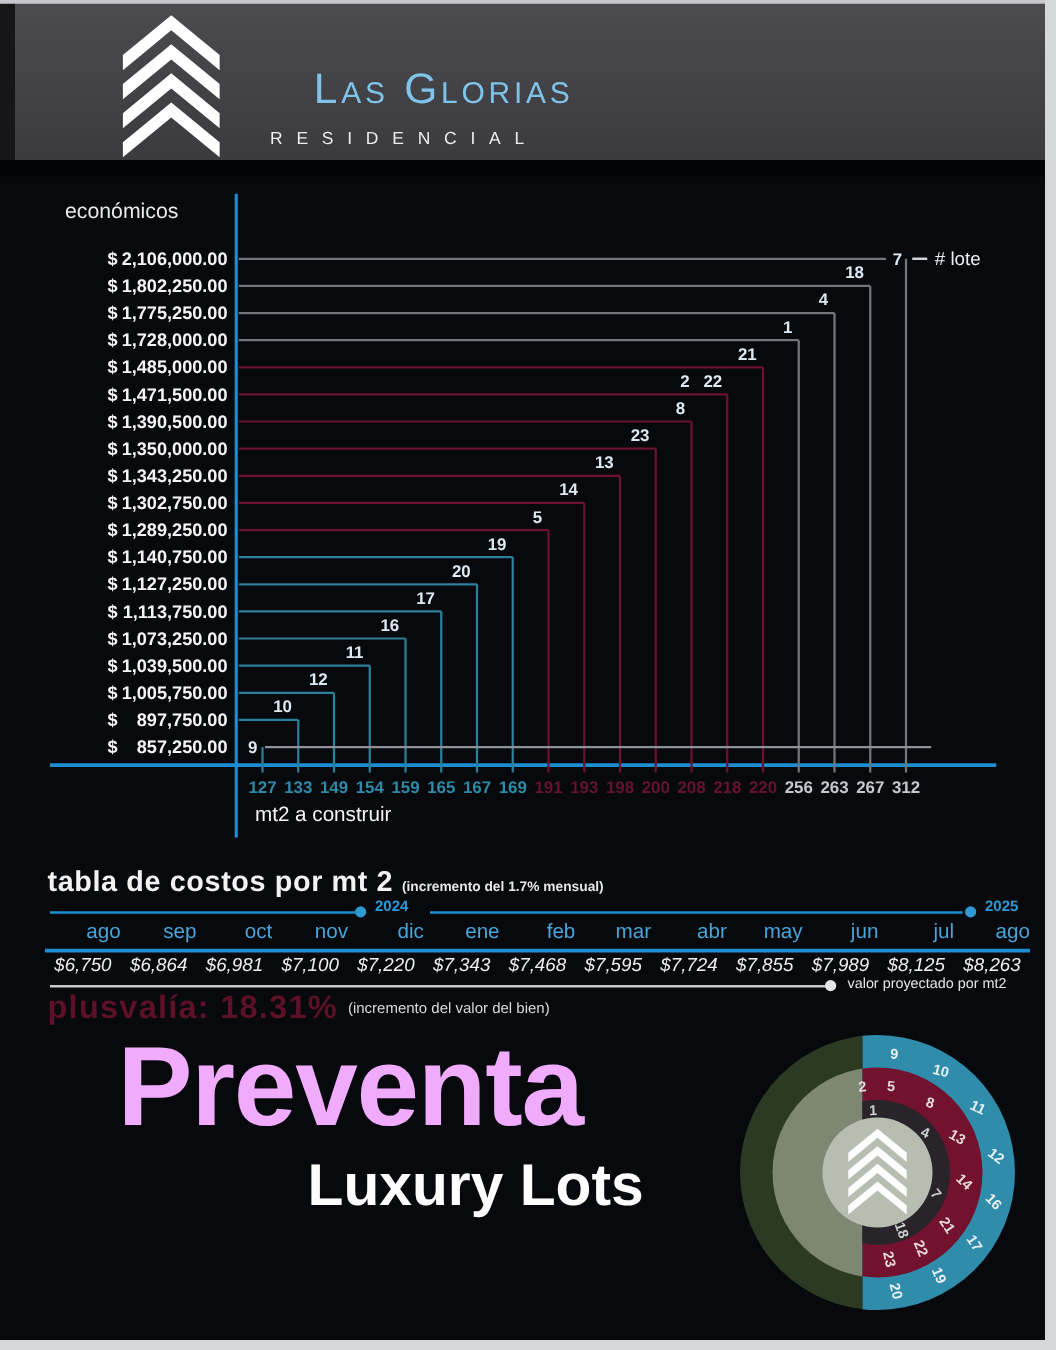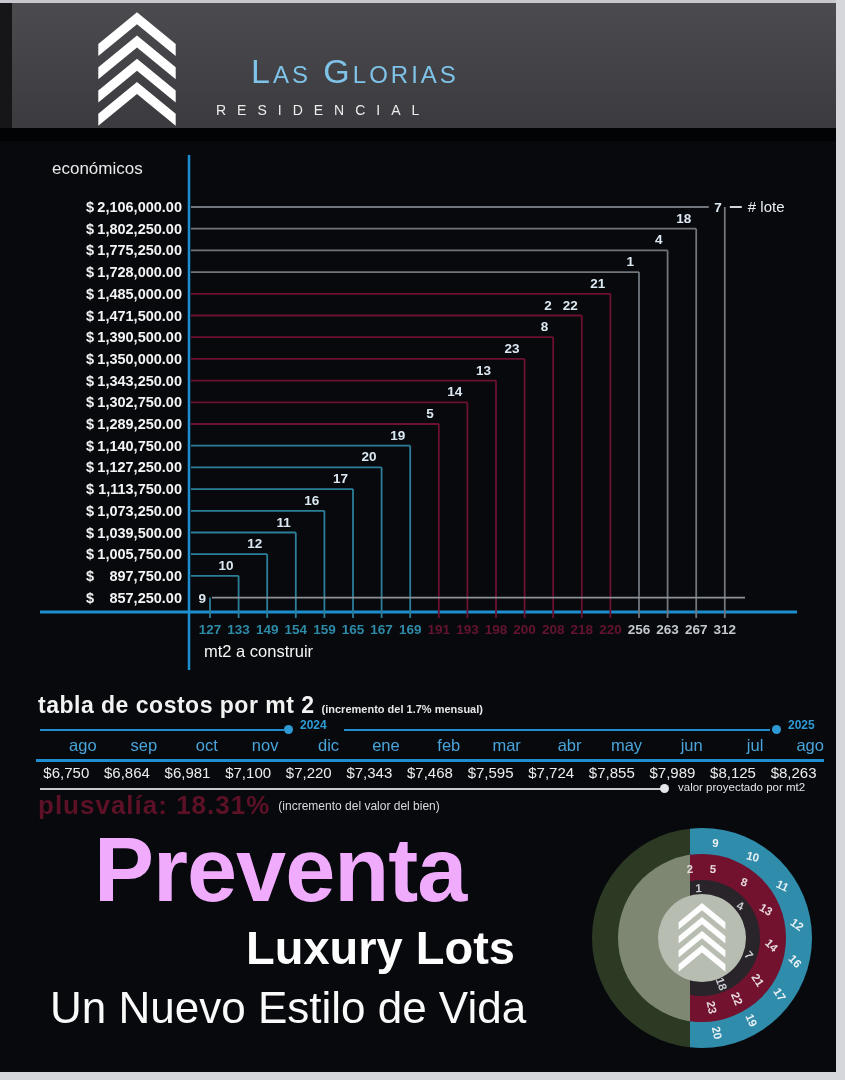--- a/index.html
+++ b/index.html
@@ -26,21 +26,21 @@
   .tl1{position:absolute;left:40px;top:729px;width:244px;height:2px;background:#1d8ecf;}
   .tl2{position:absolute;left:344px;top:729px;width:426px;height:2px;background:#1d8ecf;}
   .tl-dot1{position:absolute;left:284px;top:725px;width:9px;height:9px;border-radius:50%;background:#2e9ad3;}
   .tl-dot2{position:absolute;left:772px;top:725px;width:9px;height:9px;border-radius:50%;background:#2e9ad3;}
   .year-l{position:absolute;left:300px;top:718px;font-size:12px;font-weight:bold;color:#2e9ad3;}
   .year-r{position:absolute;left:788px;top:718px;font-size:12px;font-weight:bold;color:#2e9ad3;}
   #months-row{position:absolute;left:36px;top:736px;width:788px;display:flex;}
   #months-row span{flex:1;text-align:right;font-size:16.5px;color:#49a4da;}
   .tbl-underline{position:absolute;left:36px;top:759px;width:788px;height:2.5px;background:#1d8ecf;}
   #values-row{position:absolute;left:36px;top:764px;width:788px;display:flex;}
-  #values-row span{flex:1;text-align:center;font-size:15px;color:#ededed;}
+  #values-row span{flex:1;text-align:center;font-size:15px;color:#ededed;font-style:italic;}
   .proj-line{position:absolute;left:40px;top:788px;width:622px;height:2px;background:#c6cbd0;}
   .proj-dot{position:absolute;left:660px;top:784px;width:9px;height:9px;border-radius:50%;background:#e4e7ea;}
   .proj-note{position:absolute;left:678px;top:781px;font-size:11.5px;color:#e2e6e9;}
   
   .plusvalia{position:absolute;left:38px;top:790px;font-size:26px;font-weight:bold;color:#5c1126;letter-spacing:1px;}
   .plusvalia-note{font-size:12px;color:#d8dadd;font-weight:normal;letter-spacing:0;margin-left:8px;vertical-align:4px;}
   
   .hero-title{position:absolute;left:94px;top:828px;font-size:90px;line-height:.95;font-weight:bold;color:#f0abfc;letter-spacing:-1px;}
   .hero-sub{position:absolute;left:246px;top:924px;font-size:47px;line-height:1;font-weight:bold;color:#fdfdfd;text-align:center;}
   .hero-tag{position:absolute;left:50px;top:986px;font-size:44px;line-height:1;color:#fafafa;}
@@ -237,21 +237,20 @@
   <div class="proj-line"></div>
   <div class="proj-dot"></div>
   <span class="proj-note">valor proyectado por mt2</span>
 
   <div class="plusvalia">
     <span>plusvalía: 18.31%</span><span class="plusvalia-note">(incremento del valor del bien)</span>
   </div>
 
   <div class="hero-title">Preventa</div>
   <div class="hero-sub">Luxury Lots</div>
-  <div class="hero-tag">Un Nuevo Estilo de Vida</div>
 
   <svg id="badge-svg" width="228" height="224" viewBox="0 0 224 224">
       <defs>
         <clipPath id="clipL">
           <rect x="0" y="0" width="100" height="224"></rect>
         </clipPath>
         <clipPath id="clipR">
           <rect x="100" y="0" width="124" height="224"></rect>
         </clipPath>
       </defs>

